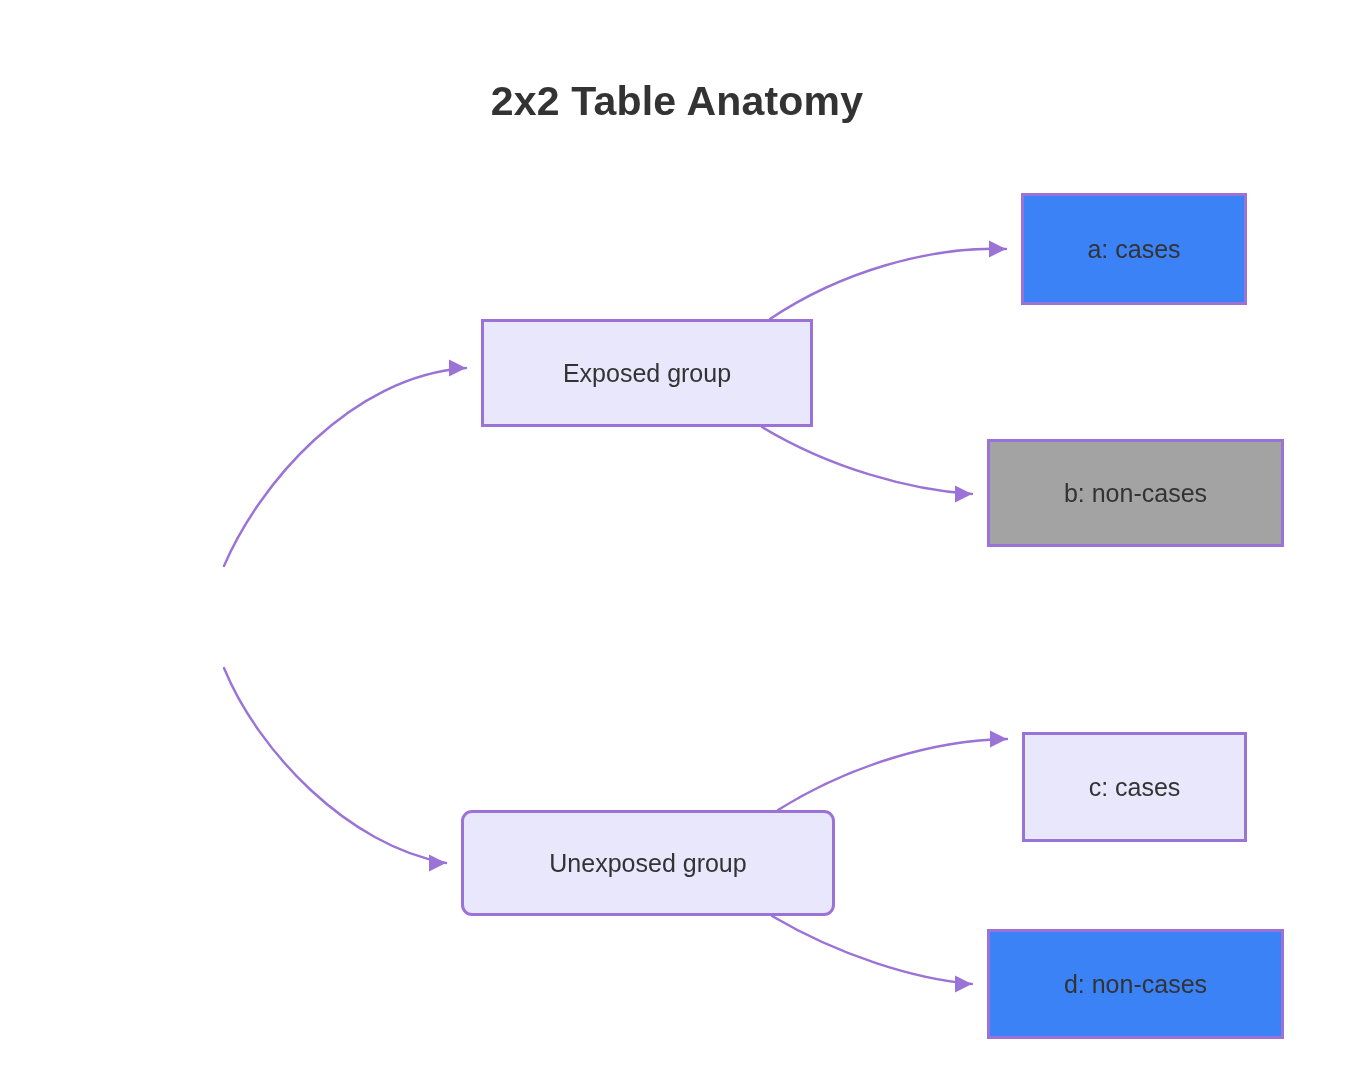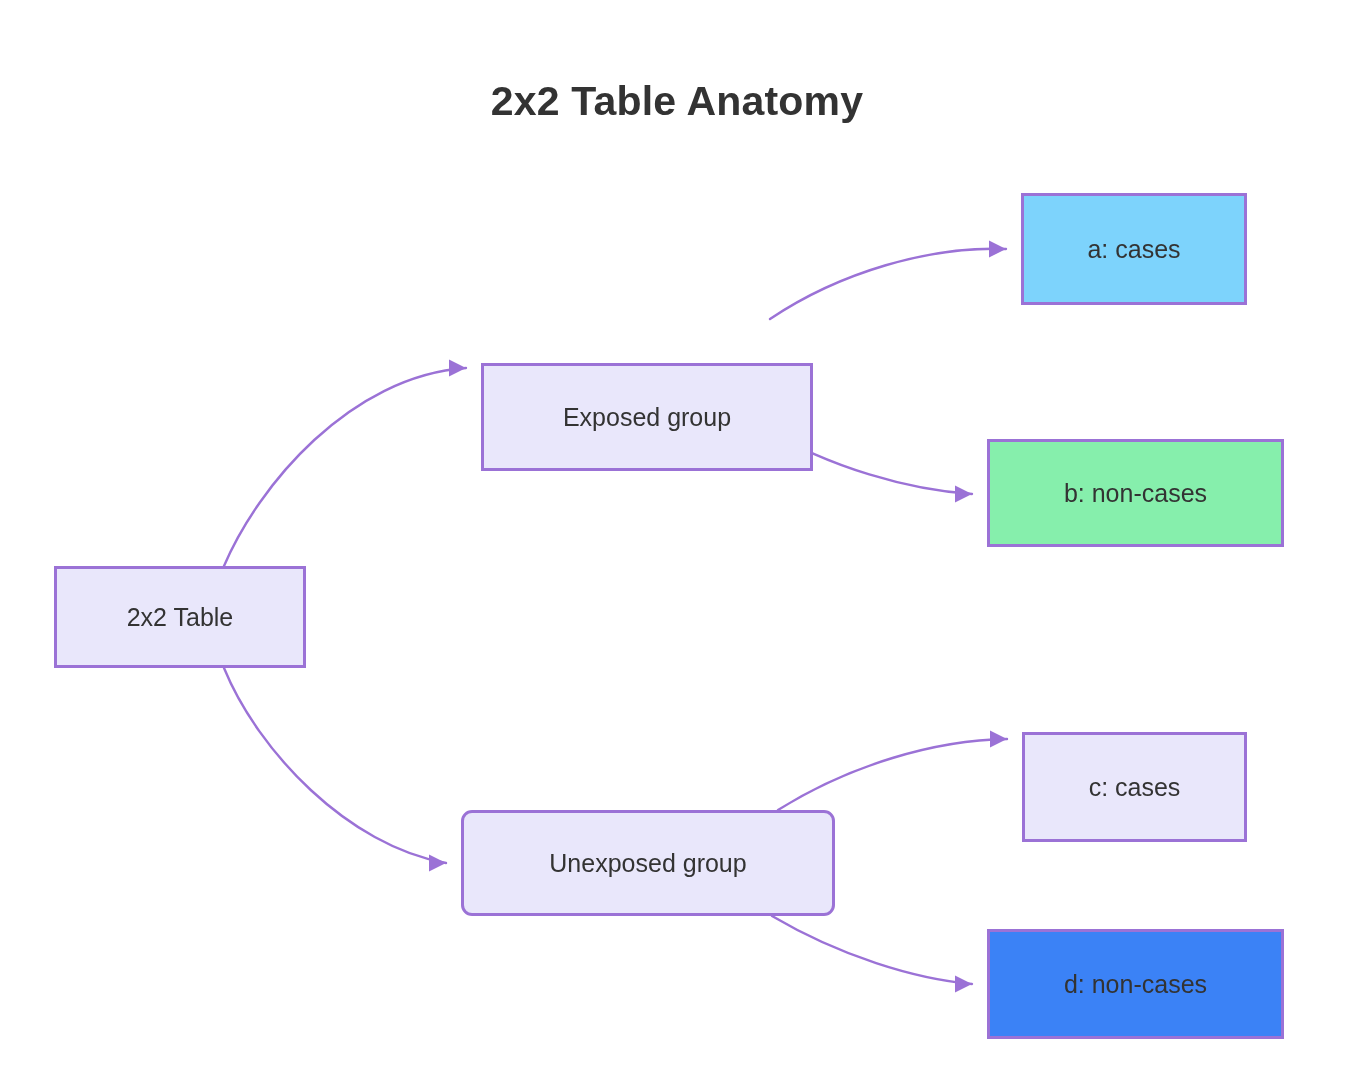--- a/index.html
+++ b/index.html
@@ -73,37 +73,34 @@
     <g id="edge-arrows" fill="#9b72d6" stroke="none">
         <polygon points="466,352 449,343.5 449,360.5" fill="#9b72d6"></polygon>
         <polygon points="446,847 429,838.5 429,855.5" fill="#9b72d6"></polygon>
         <polygon points="1006,233 989,224.5 989,241.5" fill="#9b72d6"></polygon>
         <polygon points="972,478 955,469.5 955,486.5" fill="#9b72d6"></polygon>
         <polygon points="1007,723 990,714.5 990,731.5" fill="#9b72d6"></polygon>
         <polygon points="972,968 955,959.5 955,976.5" fill="#9b72d6"></polygon>
       </g>
   </svg>
 
-  <div class="node" id="node-root" style="left: 54px; top: 550px; width: 252px; height: 102px; background: rgb(233, 231, 251); border-color: rgb(155, 114, 214); color: rgb(51, 51, 51);">
-    <span>2x2 Table</span>
-  </div>
 
-  <div class="node" id="node-exposed" style="left: 481px; top: 303px; width: 332px; height: 108px; background: rgb(233, 231, 251); border-color: rgb(155, 114, 214); color: rgb(51, 51, 51); margin-top: 44px;">
+  <div class="node" id="node-exposed" style="left: 481px; top: 303px; width: 332px; height: 108px; background: rgb(233, 231, 251); border-color: rgb(155, 114, 214); color: rgb(51, 51, 51);">
     <span>Exposed group</span>
   </div>
 
   <div class="node" id="node-unexposed" style="left: 461px; top: 794px; width: 374px; height: 106px; background: rgb(233, 231, 251); border-color: rgb(155, 114, 214); color: rgb(51, 51, 51); border-radius: 11px;">
     <span>Unexposed group</span>
   </div>
 
-  <div class="node" id="node-a_cases" style="left: 1021px; top: 177px; width: 226px; height: 112px; background: #7dd3fc; border-color: rgb(155, 114, 214); color: rgb(51, 51, 51);">
+  <div class="node" id="node-a_cases" style="left: 1021px; top: 177px; width: 226px; height: 112px; background: #3b82f6; border-color: rgb(155, 114, 214); color: rgb(51, 51, 51);">
     <span>a: cases</span>
   </div>
 
-  <div class="node" id="node-b_noncases" style="left: 987px; top: 423px; width: 297px; height: 108px; background: #86efac; border-color: rgb(155, 114, 214); color: rgb(51, 51, 51);">
+  <div class="node" id="node-b_noncases" style="left: 987px; top: 423px; width: 297px; height: 108px; background: #a3a3a3; border-color: rgb(155, 114, 214); color: rgb(51, 51, 51);">
     <span>b: non-cases</span>
   </div>
 
   <div class="node" id="node-c_cases" style="left: 1022px; top: 668px; width: 225px; height: 110px; background: rgb(233, 231, 251); border-color: rgb(155, 114, 214); color: rgb(51, 51, 51); margin-top: 48px;">
     <span>c: cases</span>
   </div>
 
   <div class="node" id="node-d_noncases" style="left: 987px; top: 913px; width: 297px; height: 110px; background: #3b82f6; border-color: rgb(155, 114, 214); color: rgb(51, 51, 51);">
     <span>d: non-cases</span>
   </div>

